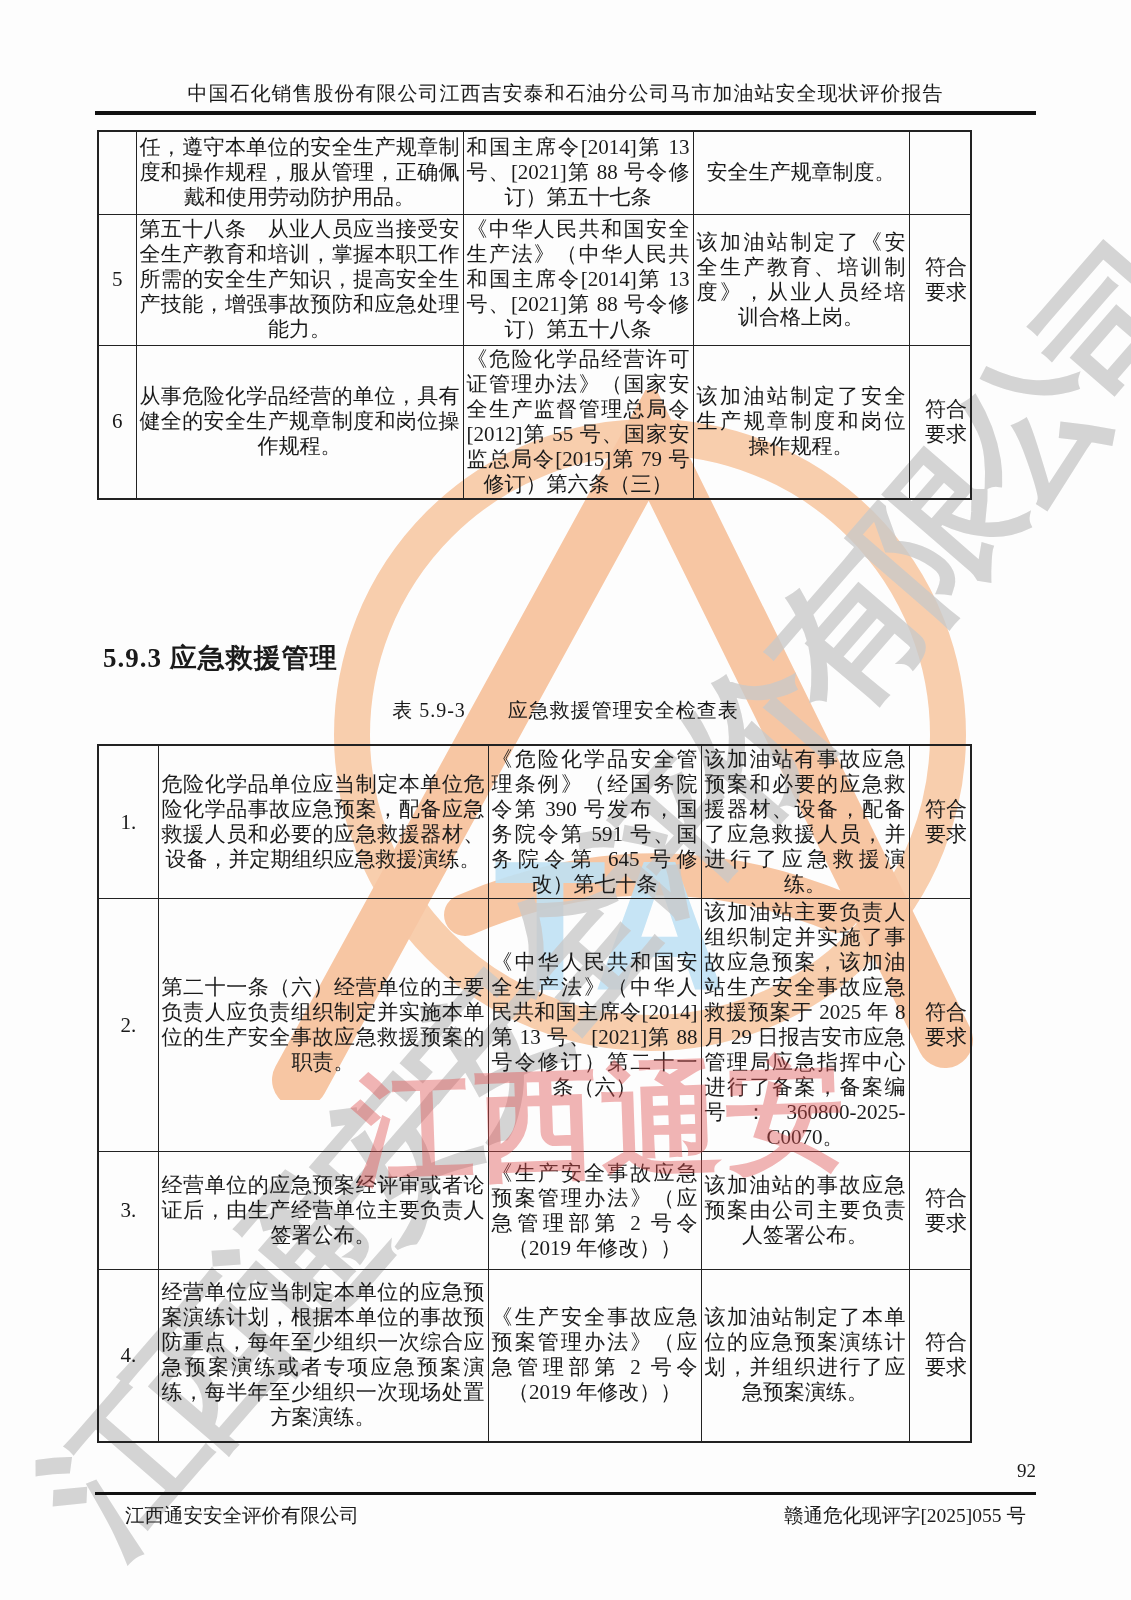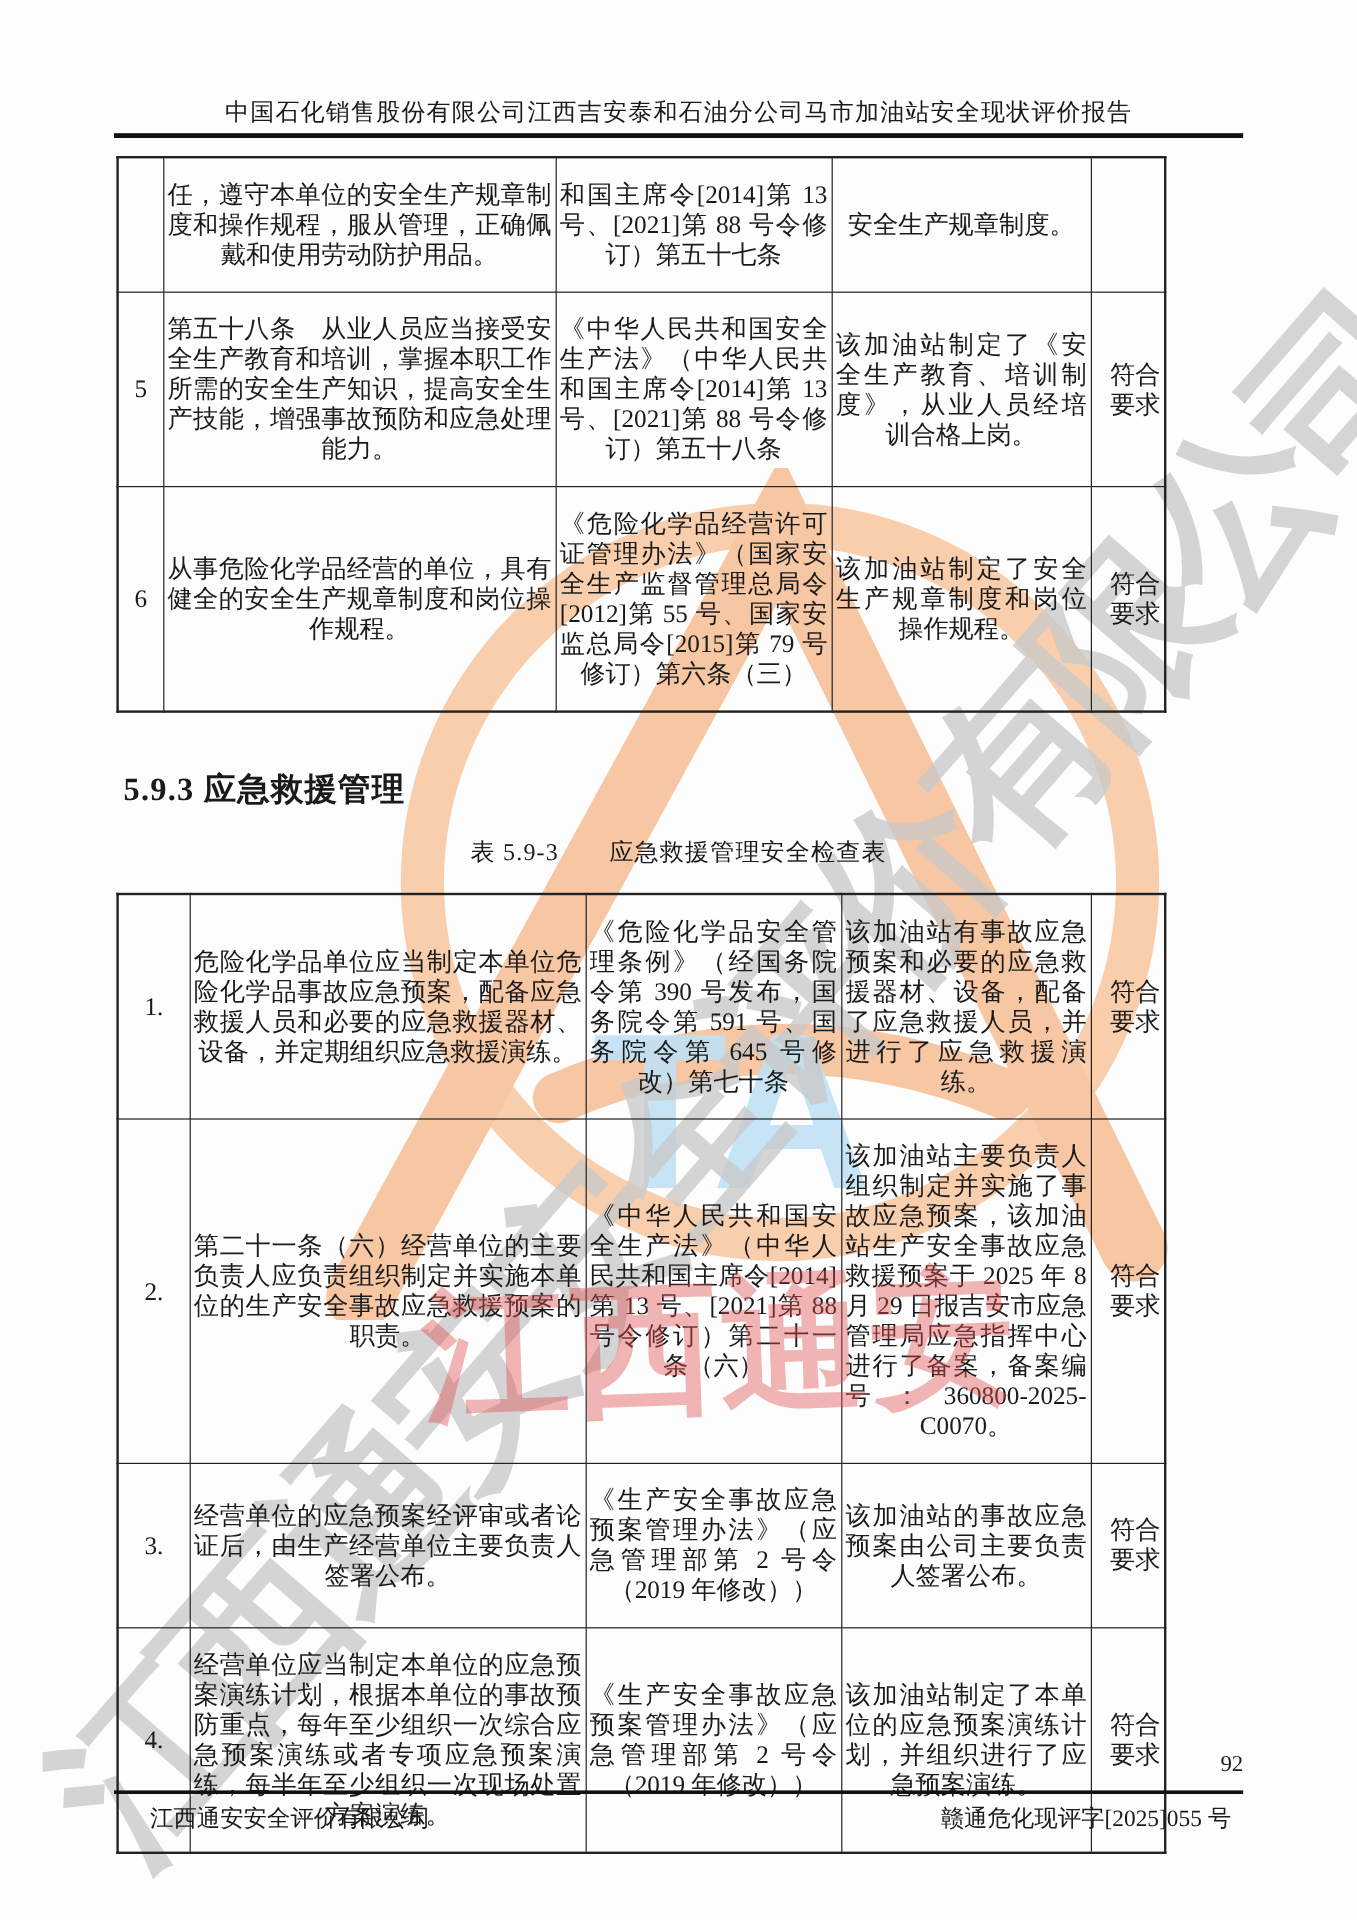--- a/index.html
+++ b/index.html
@@ -30,21 +30,21 @@
   .doc-header{
     position:absolute;top:80px;left:95px;width:941px;
     font-size:20px;text-align:center;letter-spacing:1px;
   }
   .header-rule{position:absolute;top:111px;left:95px;width:941px;height:4px;background:#111;}
   table.rt{
     position:absolute;left:97px;border-collapse:collapse;table-layout:fixed;
     width:873px;font-size:21px;line-height:25px;
   }
   table.rt td,table.rt th{
-    border:1px solid #222;padding:18px 3px;vertical-align:middle;
+    border:1px solid #222;padding:1px 3px;vertical-align:middle;
     font-weight:normal;overflow:hidden;
   }
   table.rt{border:2px solid #222;}
   .t1{top:130px;}
   .t2{top:744px;}
   td.seq{text-align:center;}
   td.res{text-align:right;margin-left:40px;}
   td.txt{text-align:justify;text-align-last:center;}
   .t2 th{text-align:center;font-size:21px;}
   .para{

